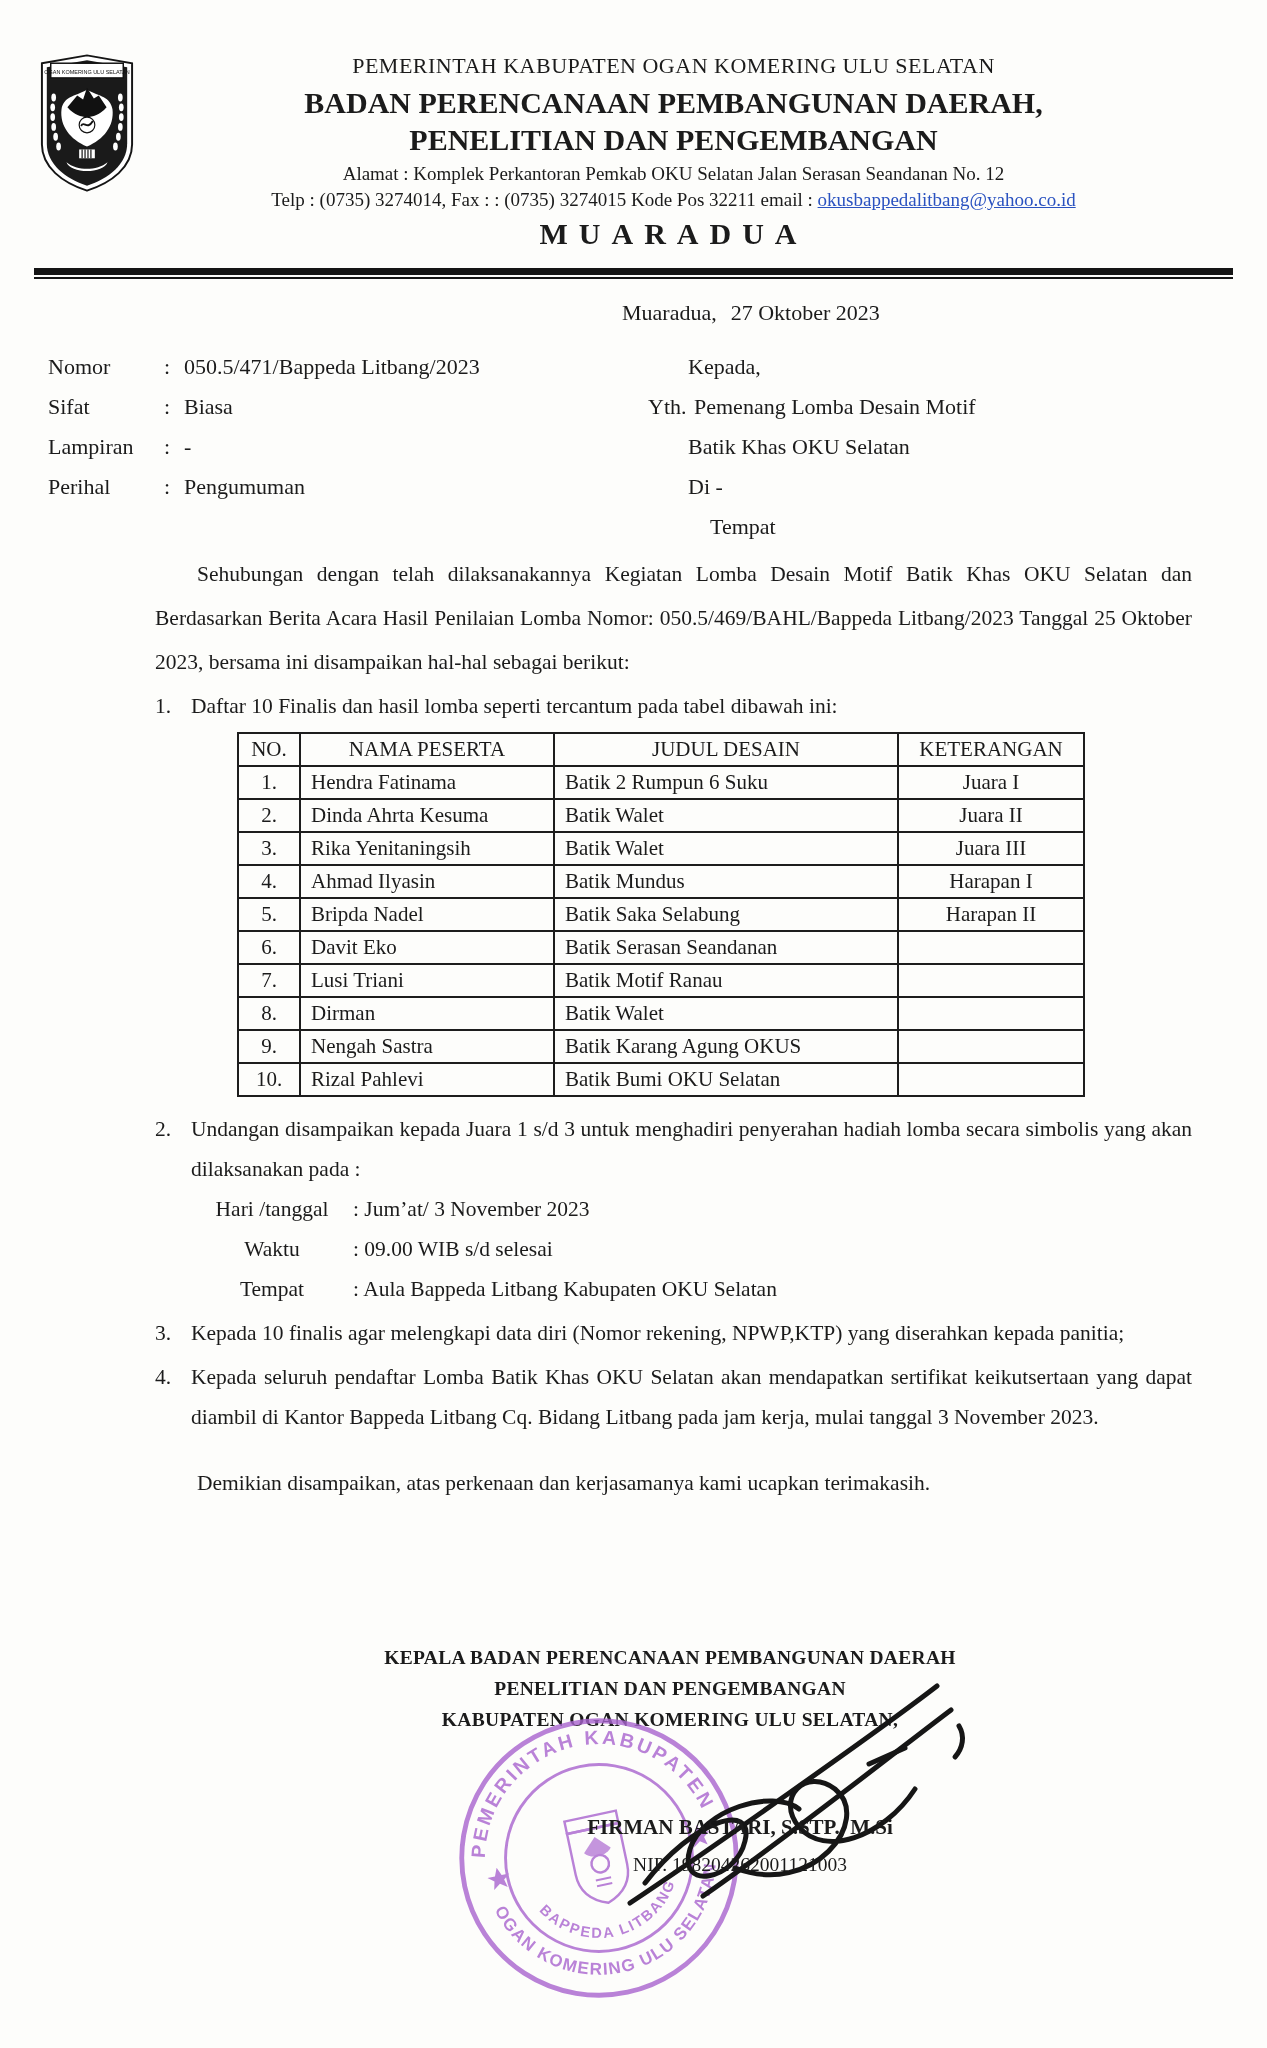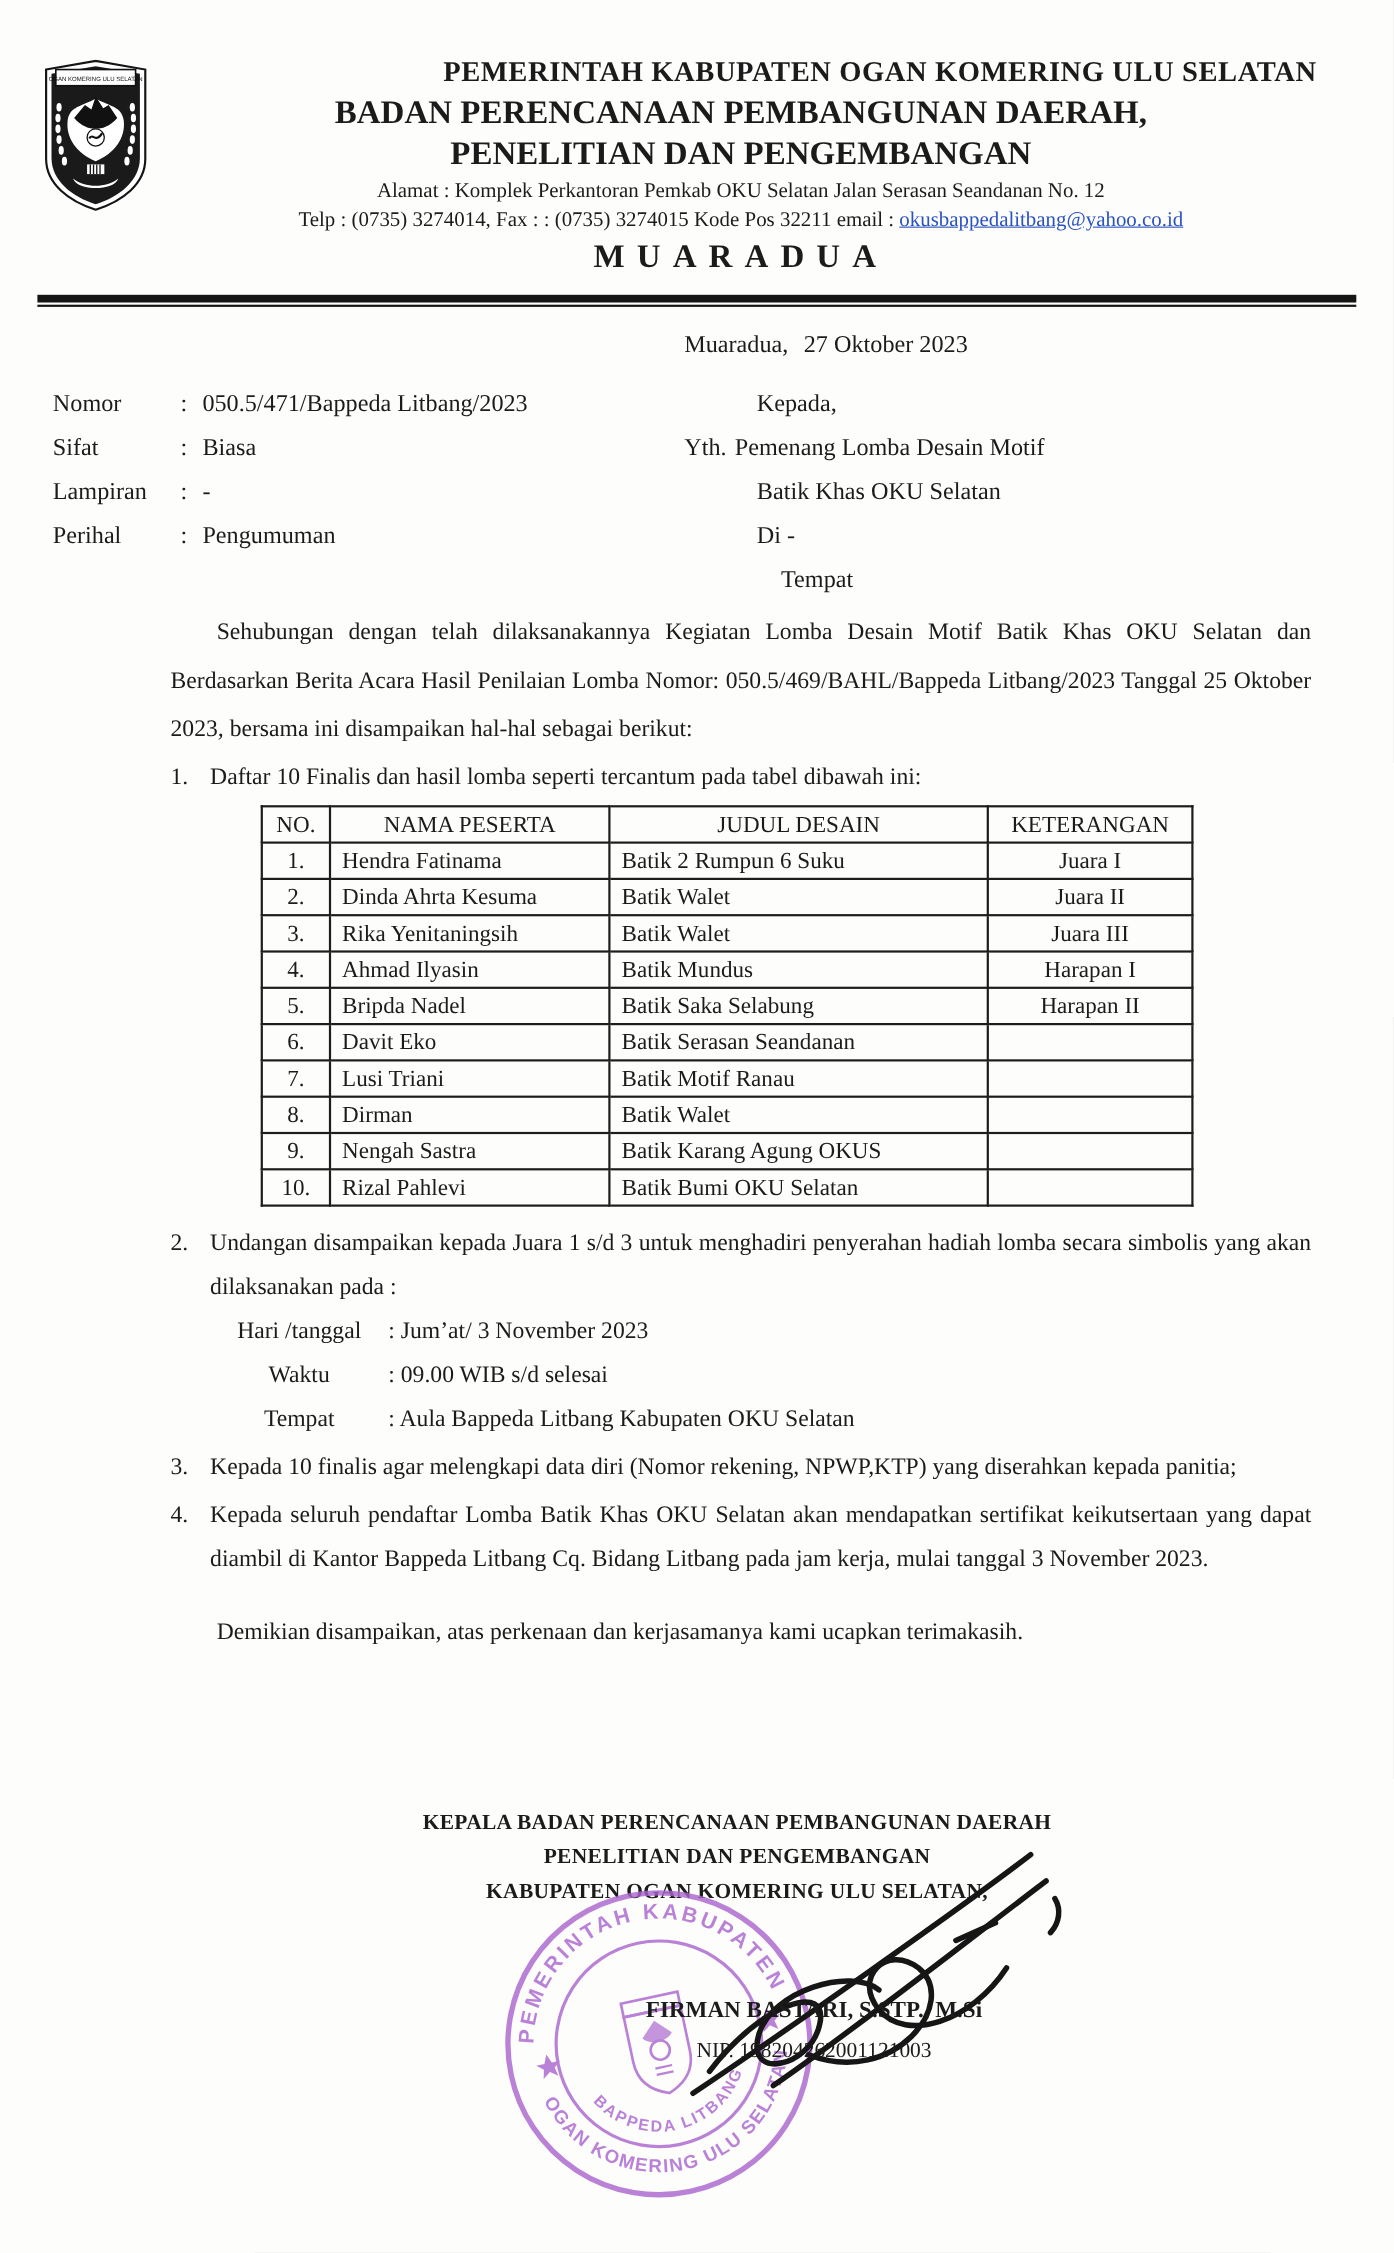--- a/index.html
+++ b/index.html
@@ -7,41 +7,41 @@
     position:relative; width:1267px; height:2048px; margin:0 auto;
     background:#fdfdfb; color:#1b1b1b;
     font-family:"Liberation Serif", serif;
     overflow:hidden;
   }
 
   
   .letterhead { position:absolute; top:48px; left:0; right:0; }
   .crest { position:absolute; left:38px; top:6px; width:98px; height:138px; }
   .head-text { margin:0 70px 0 150px; text-align:center; }
-  .org1 { font-size:26px; font-weight:bold; letter-spacing:.5px; line-height:36px;text-align:right; }
+  .org1 { font-size:22px; font-weight:normal; letter-spacing:.5px; line-height:36px; }
   .org2 { font-size:30px; font-weight:bold; line-height:37px; }
   .org3 { font-size:30px; font-weight:bold; line-height:37px; }
   .addr { font-size:19px; line-height:26px; margin-top:3px; }
   .telp { font-size:19px; line-height:26px; }
   .email-link { color:#2a52c0; text-decoration:underline; }
   .city { font-size:30px; font-weight:bold; letter-spacing:11px; line-height:38px; margin-top:2px; }
   .head-rule { position:absolute; top:268px; left:34px; right:34px; height:12px; }
   .head-rule .thick { height:7px; background:#151515; }
   .head-rule .thin  { height:2px; background:#151515; margin-top:2px; }
 
   
   .dateline { position:absolute; top:300px; left:622px; font-size:22px; }
   .dateline .date { margin-left:14px; }
   .meta { position:absolute; top:347px; left:48px; font-size:22px; line-height:40px; }
   .meta-row { white-space:nowrap; }
   .meta-label { display:inline-block; width:116px; }
   .meta-colon { display:inline-block; width:20px; }
   .recipient { position:absolute; top:347px; left:622px; font-size:22px; line-height:40px; }
   .r-indent1 { margin-left:66px; }
-  .r-yth-label { display:inline-block; width:46px; }
+  .r-yth-label { display:inline-block; width:46px;margin-left:26px; }
   .r-indent2 { margin-left:88px; }
 
   
   .content { position:absolute; top:552px; left:155px; width:1037px; font-size:21.5px; }
   .opening { margin:0; line-height:44px; text-align:justify; text-indent:42px; }
   .li { display:flex; line-height:40px; margin-top:4px; }
   .li .num { width:36px; flex:none; }
   .li .li-text { text-align:justify; flex:1; }
   .li-first { line-height:44px; margin-top:0; }
 

